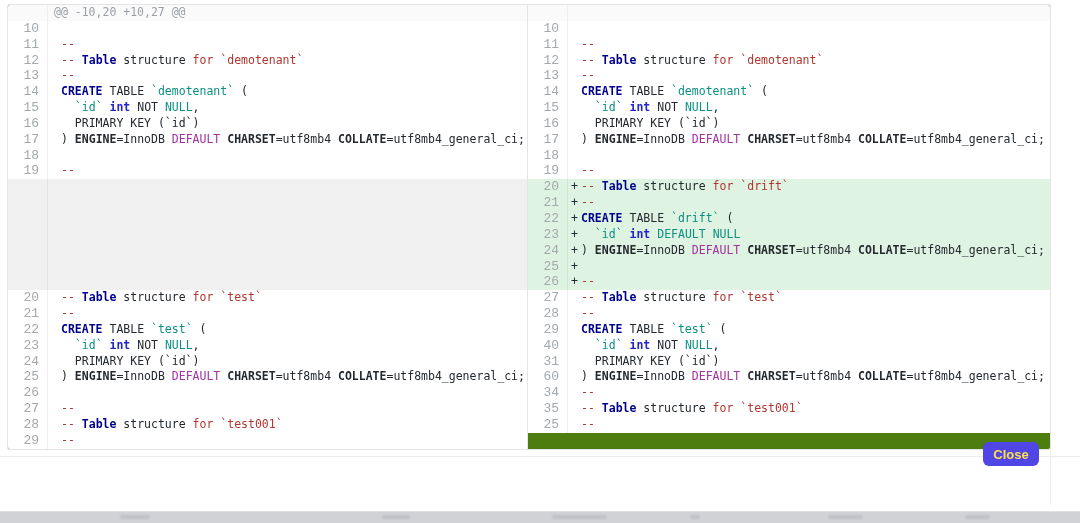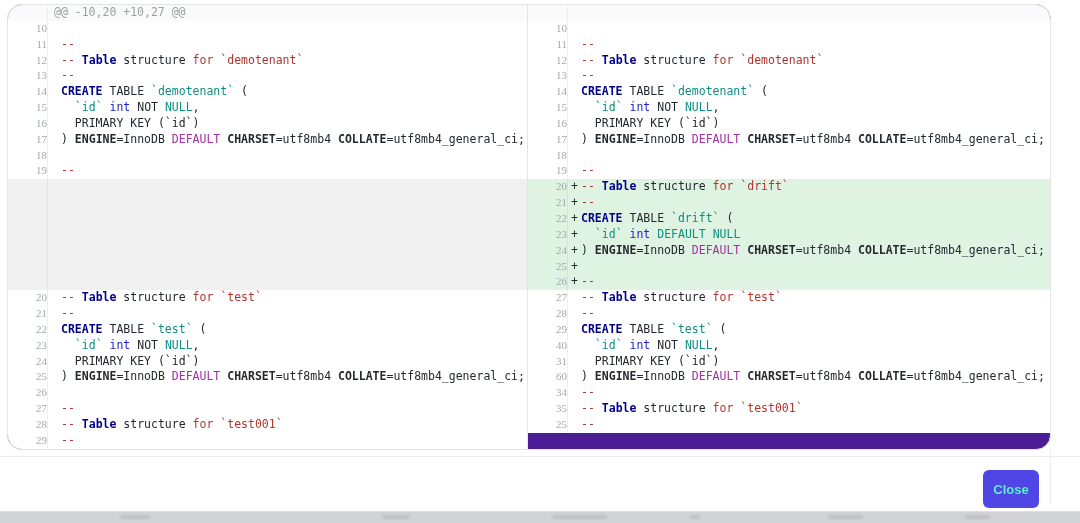--- a/index.html
+++ b/index.html
@@ -1,57 +1,57 @@
 <!DOCTYPE html>
 <html style="--c-accent: #4f46e5; --c-added_bg: #dff3e2; --c-placeholder_bg: #f0f0f1; --c-hunk_bg: #fafafa; --c-comment_red: #b13630; --c-keyword_navy: #00008b; --c-keyword_blue: #2326c9; --c-string_teal: #0d9083; --c-type_purple: #a231a2; --c-text: #24292f; --c-line_number: #a3a8ad;"><head>
 <meta charset="utf-8">
 <style>
   html,body{margin:0;padding:0;width:1080px;height:523px;overflow:hidden;background:#ffffff;
     font-family:"Liberation Sans",sans-serif;}
   .screen{position:relative;width:1080px;height:523px;background:#fff;}
 
   
   .diff{position:absolute;left:7px;top:4px;width:1044px;height:446px;box-sizing:border-box;
-    border:1px solid #e2e4e8;border-radius:15px;background:#4c1d95;display:flex;overflow:hidden;}
+    border:1px solid #e2e4e8;border-radius:3px;background:#4d7c0f;display:flex;overflow:hidden;}
   .pane{height:100%;box-sizing:border-box;}
   .pane-left{width:520px;flex:0 0 520px;border-right:1px solid #e2e4e8;}
   .pane-right{flex:1;}
 
   .row{display:flex;height:15.85px;box-sizing:border-box;}
-  .num{flex:0 0 40px;width:40px;box-sizing:border-box;text-align:right;
-    font-family:Liberation Serif, serif;font-size:11px;line-height:15.85px;
+  .num{flex:0 0 40px;width:40px;box-sizing:border-box;text-align:right;padding-right:8px;
+    font-family:Liberation Mono, monospace;font-size:13px;line-height:15.85px;
     color:var(--c-line_number,#a3a8ad);border-right:1px solid #edeff1;overflow:hidden;}
   .code{flex:1;font-family:"DejaVu Sans Mono",monospace;font-size:11.5px;line-height:15.85px;
     white-space:pre;overflow:hidden;color:var(--c-text,#24292f);}
   .marker{display:inline-block;width:13px;padding-left:3px;box-sizing:border-box;
     color:var(--c-text,#24292f);}
 
   .t-c{background:#ffffff;}
   .t-a{background:var(--c-added_bg,#dff3e2);}
   .t-a .num{border-right-color:#cfe6d4;}
   .t-e{background:var(--c-placeholder_bg,#f0f0f1);}
   .t-e .num{border-right-color:#e3e3e6;}
   .t-h{background:var(--c-hunk_bg,#fafafa);}
   .t-h .num{border-right-color:#edeff1;}
   .t-h .marker{width:6px;}
 
   .tk-h{color:#9ba0a7;}
   .tk-r{color:var(--c-comment_red,#b13630);}
   .tk-nb{color:var(--c-keyword_navy,#00008b);font-weight:700;}
-  .tk-bb{color:var(--c-keyword_blue,#2326c9);font-weight:400;}
+  .tk-bb{color:var(--c-keyword_blue,#2326c9);font-weight:700;}
   .tk-t{color:var(--c-string_teal,#0d9083);}
   .tk-p{color:var(--c-type_purple,#a231a2);}
   .tk-k{color:var(--c-text,#24292f);}
   .tk-kb{color:var(--c-text,#24292f);font-weight:700;}
 
   
   .footer-sep{position:absolute;left:0;top:456px;width:1080px;height:1px;background:#ebecee;}
   .edge-line{position:absolute;left:1050px;top:450px;width:1px;height:55px;background:#ebecee;}
-  .btn-close{position:absolute;left:983px;top:470px;width:56px;height:38px;
-    background:var(--c-accent,#4f46e5);color:#5eead4;border:none;border-radius:6px;
+  .btn-close{position:absolute;left:983px;top:442px;width:56px;height:24px;
+    background:var(--c-accent,#4f46e5);color:#fde047;border:none;border-radius:6px;
     font-family:"Liberation Sans",sans-serif;font-size:13px;font-weight:700;cursor:pointer;}
 
   
   .backdrop-strip{position:absolute;left:0;top:511px;width:1080px;height:12px;
     background:#d1d2d6;border-top:1px solid #dedfe2;}
   .blur-smudge{position:absolute;top:3px;height:4px;background:#b3b4bb;opacity:.55;
     border-radius:2px;filter:blur(1px);}
 </style>
 </head>
 <body>

